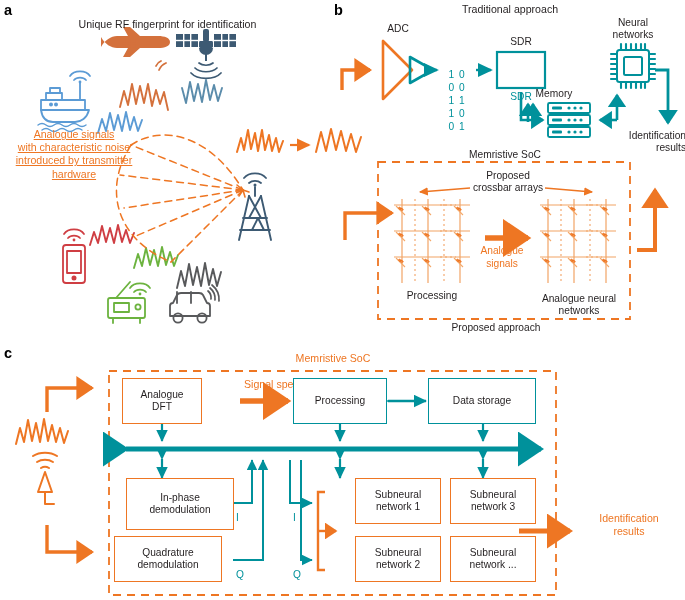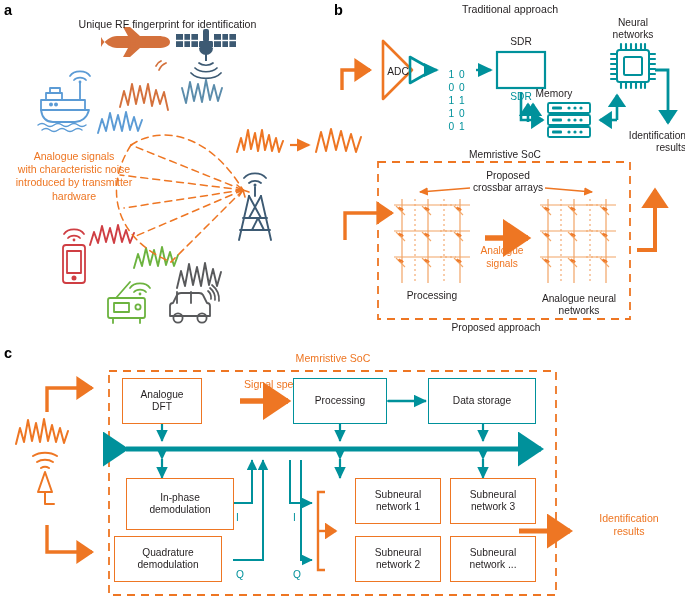--- a/index.html
+++ b/index.html
@@ -365,31 +365,31 @@
       <path d="M243,487 L236,487 L236,575 L243,575" opacity="0"></path>
     </g>
 
     <path stroke="#ee7623" stroke-width="5" fill="none" marker-end="url(#oArrowBig)" d="M519,531 L570,531"></path>
   </g>
 </svg>
 
 <div class="abs panel-letter" style="left:4px;top:2px;">a</div>
 <div class="abs ttl" style="left:40px;top:18px;width:255px;">Unique RF fingerprint for identification</div>
 
-<div class="abs orange-txt" style="left:0px;top:150px;width:148px;">
+<div class="abs orange-txt" style="left:0px;top:128px;width:148px;text-decoration:underline;">
   <div>Analogue signals</div>
   <div>with characteristic noise</div>
   <div>introduced by transmitter</div>
   <div>hardware</div>
 </div>
 
 <div class="abs panel-letter" style="left:334px;top:2px;">b</div>
 <div class="abs ttl" style="left:410px;top:3px;width:200px;text-align:center;">Traditional approach</div>
 
-<div class="abs blk" style="left:370px;top:23px;width:56px;margin-top:43px;">ADC</div>
+<div class="abs blk" style="left:370px;top:23px;width:56px;">ADC</div>
 
 <div class="abs teal-txt" style="left:437px;top:40px;width:40px;line-height:1.28;letter-spacing:1px;">
   <div>1 0</div>
   <div>0 0</div>
   <div>1 1</div>
   <div>1 0</div>
   <div>0 1</div>
 </div>
 
 <div class="abs blk" style="left:493px;top:36px;width:56px;">SDR</div>

